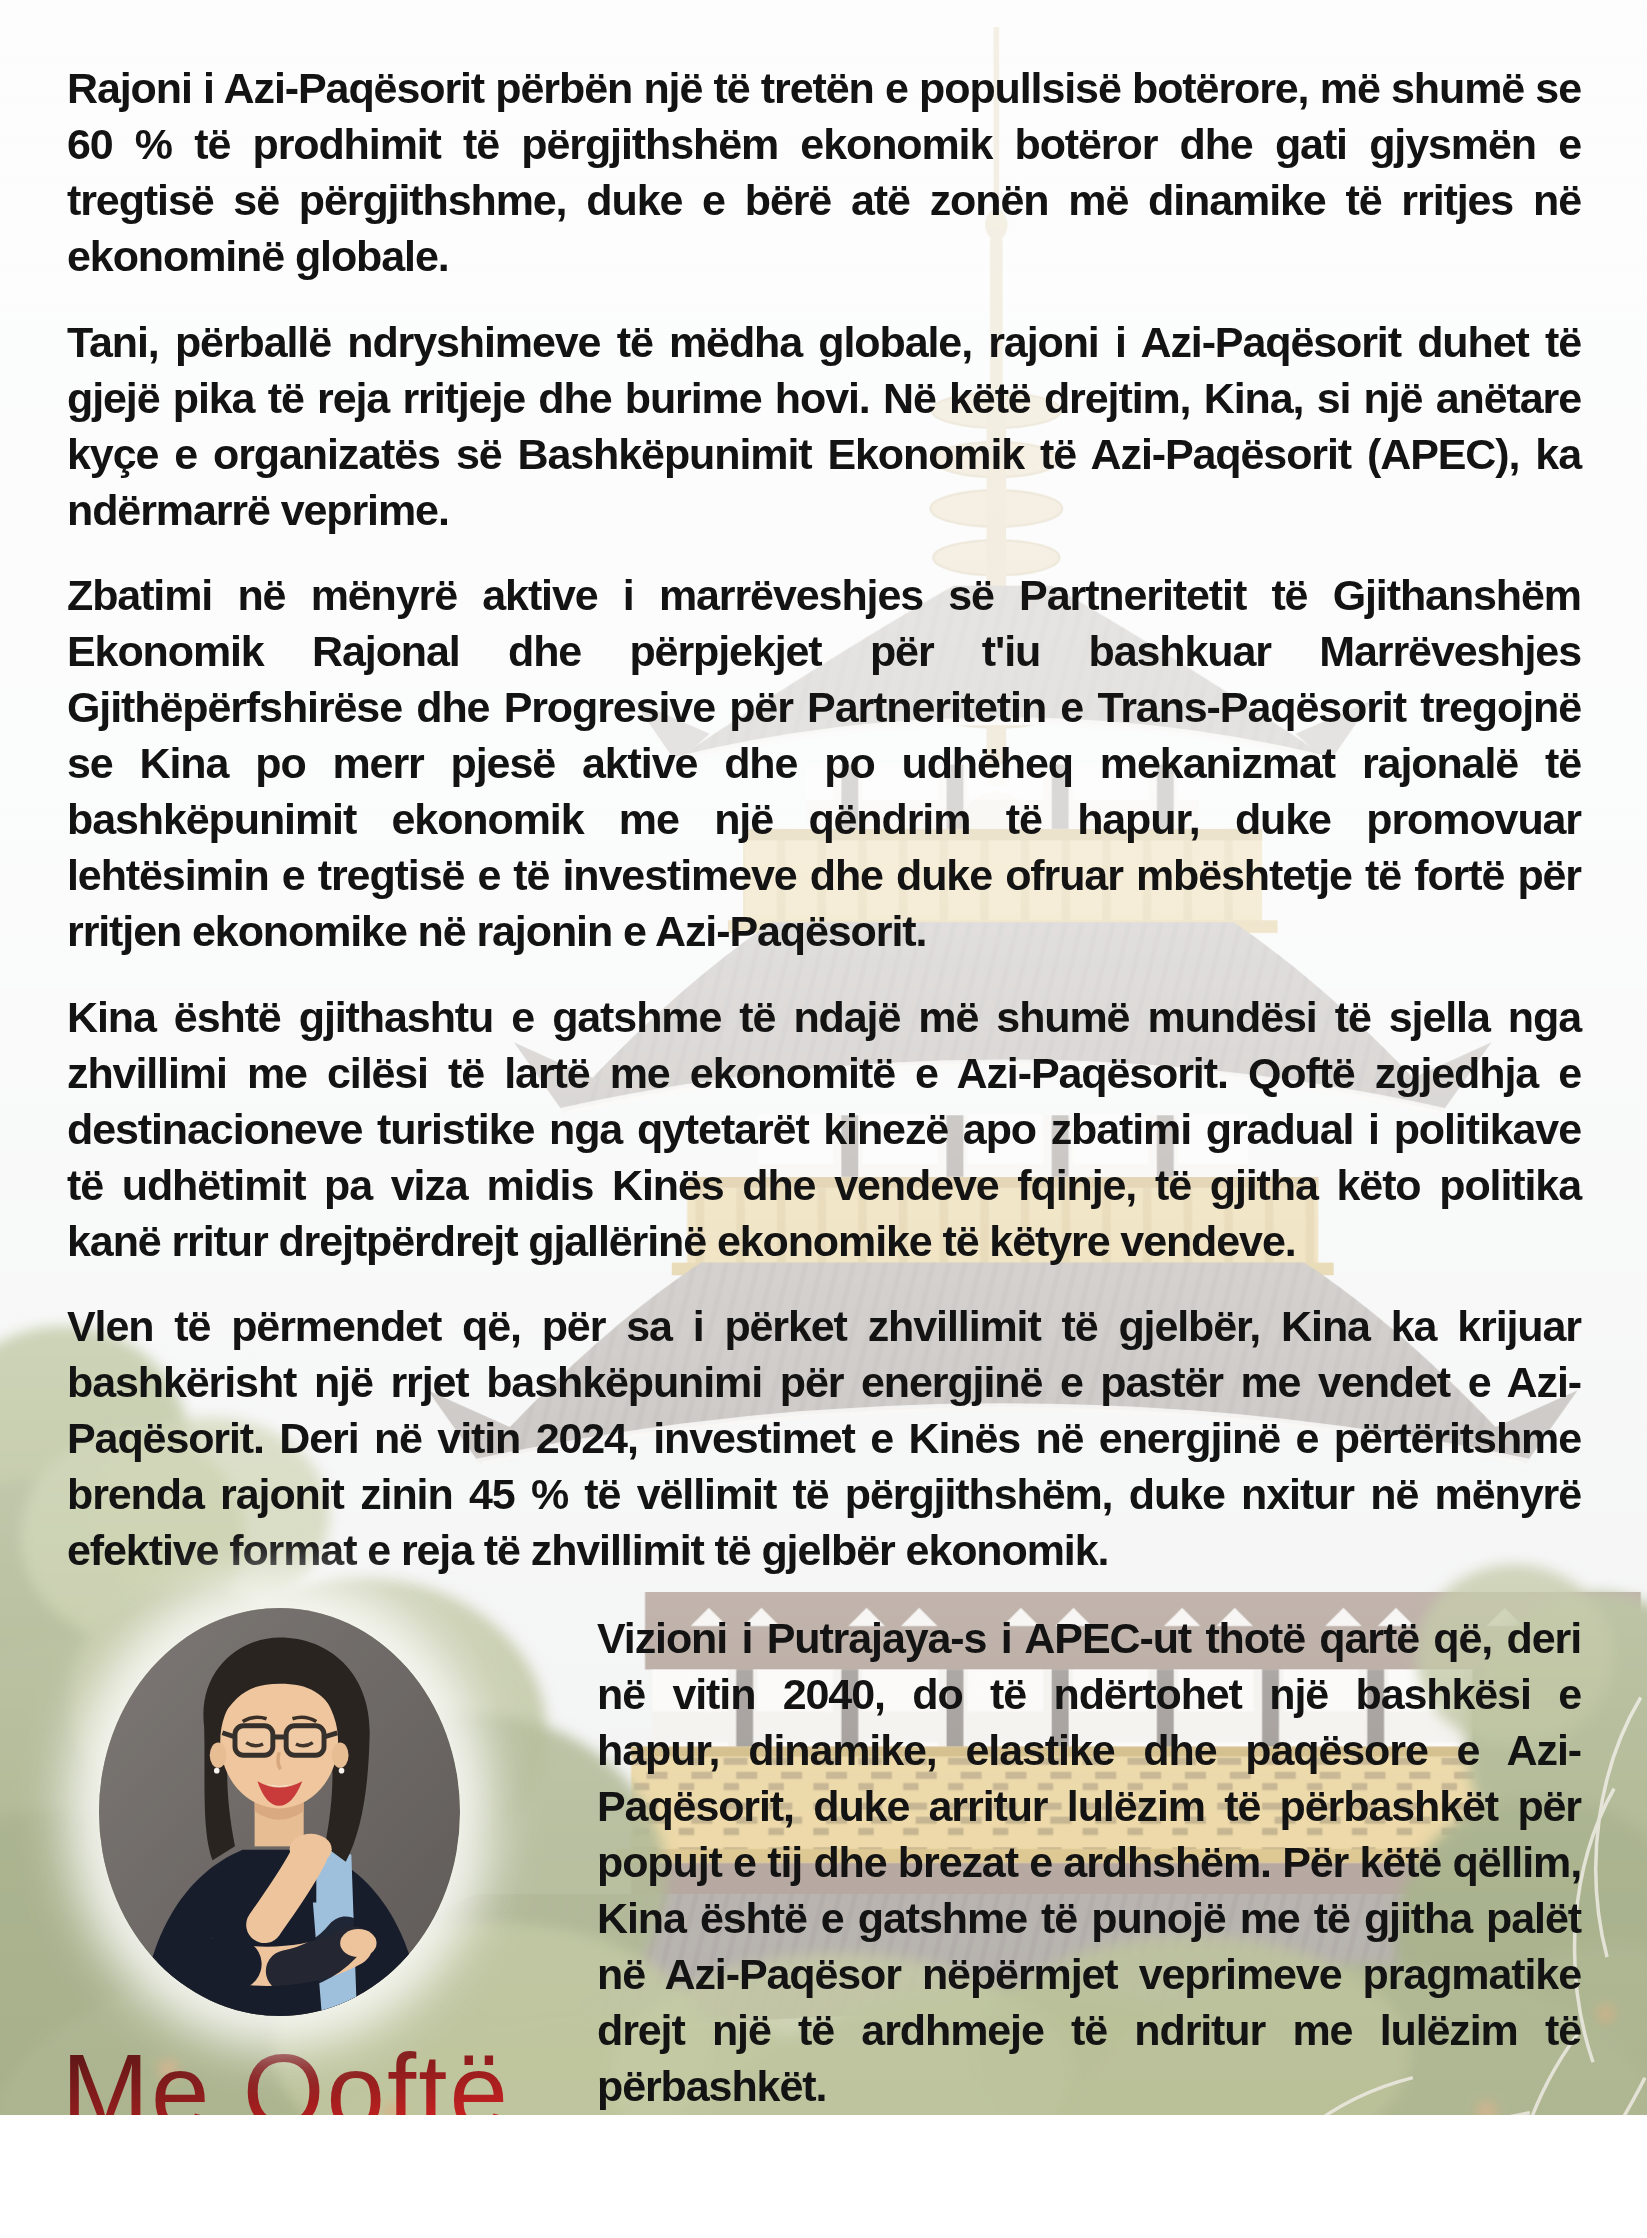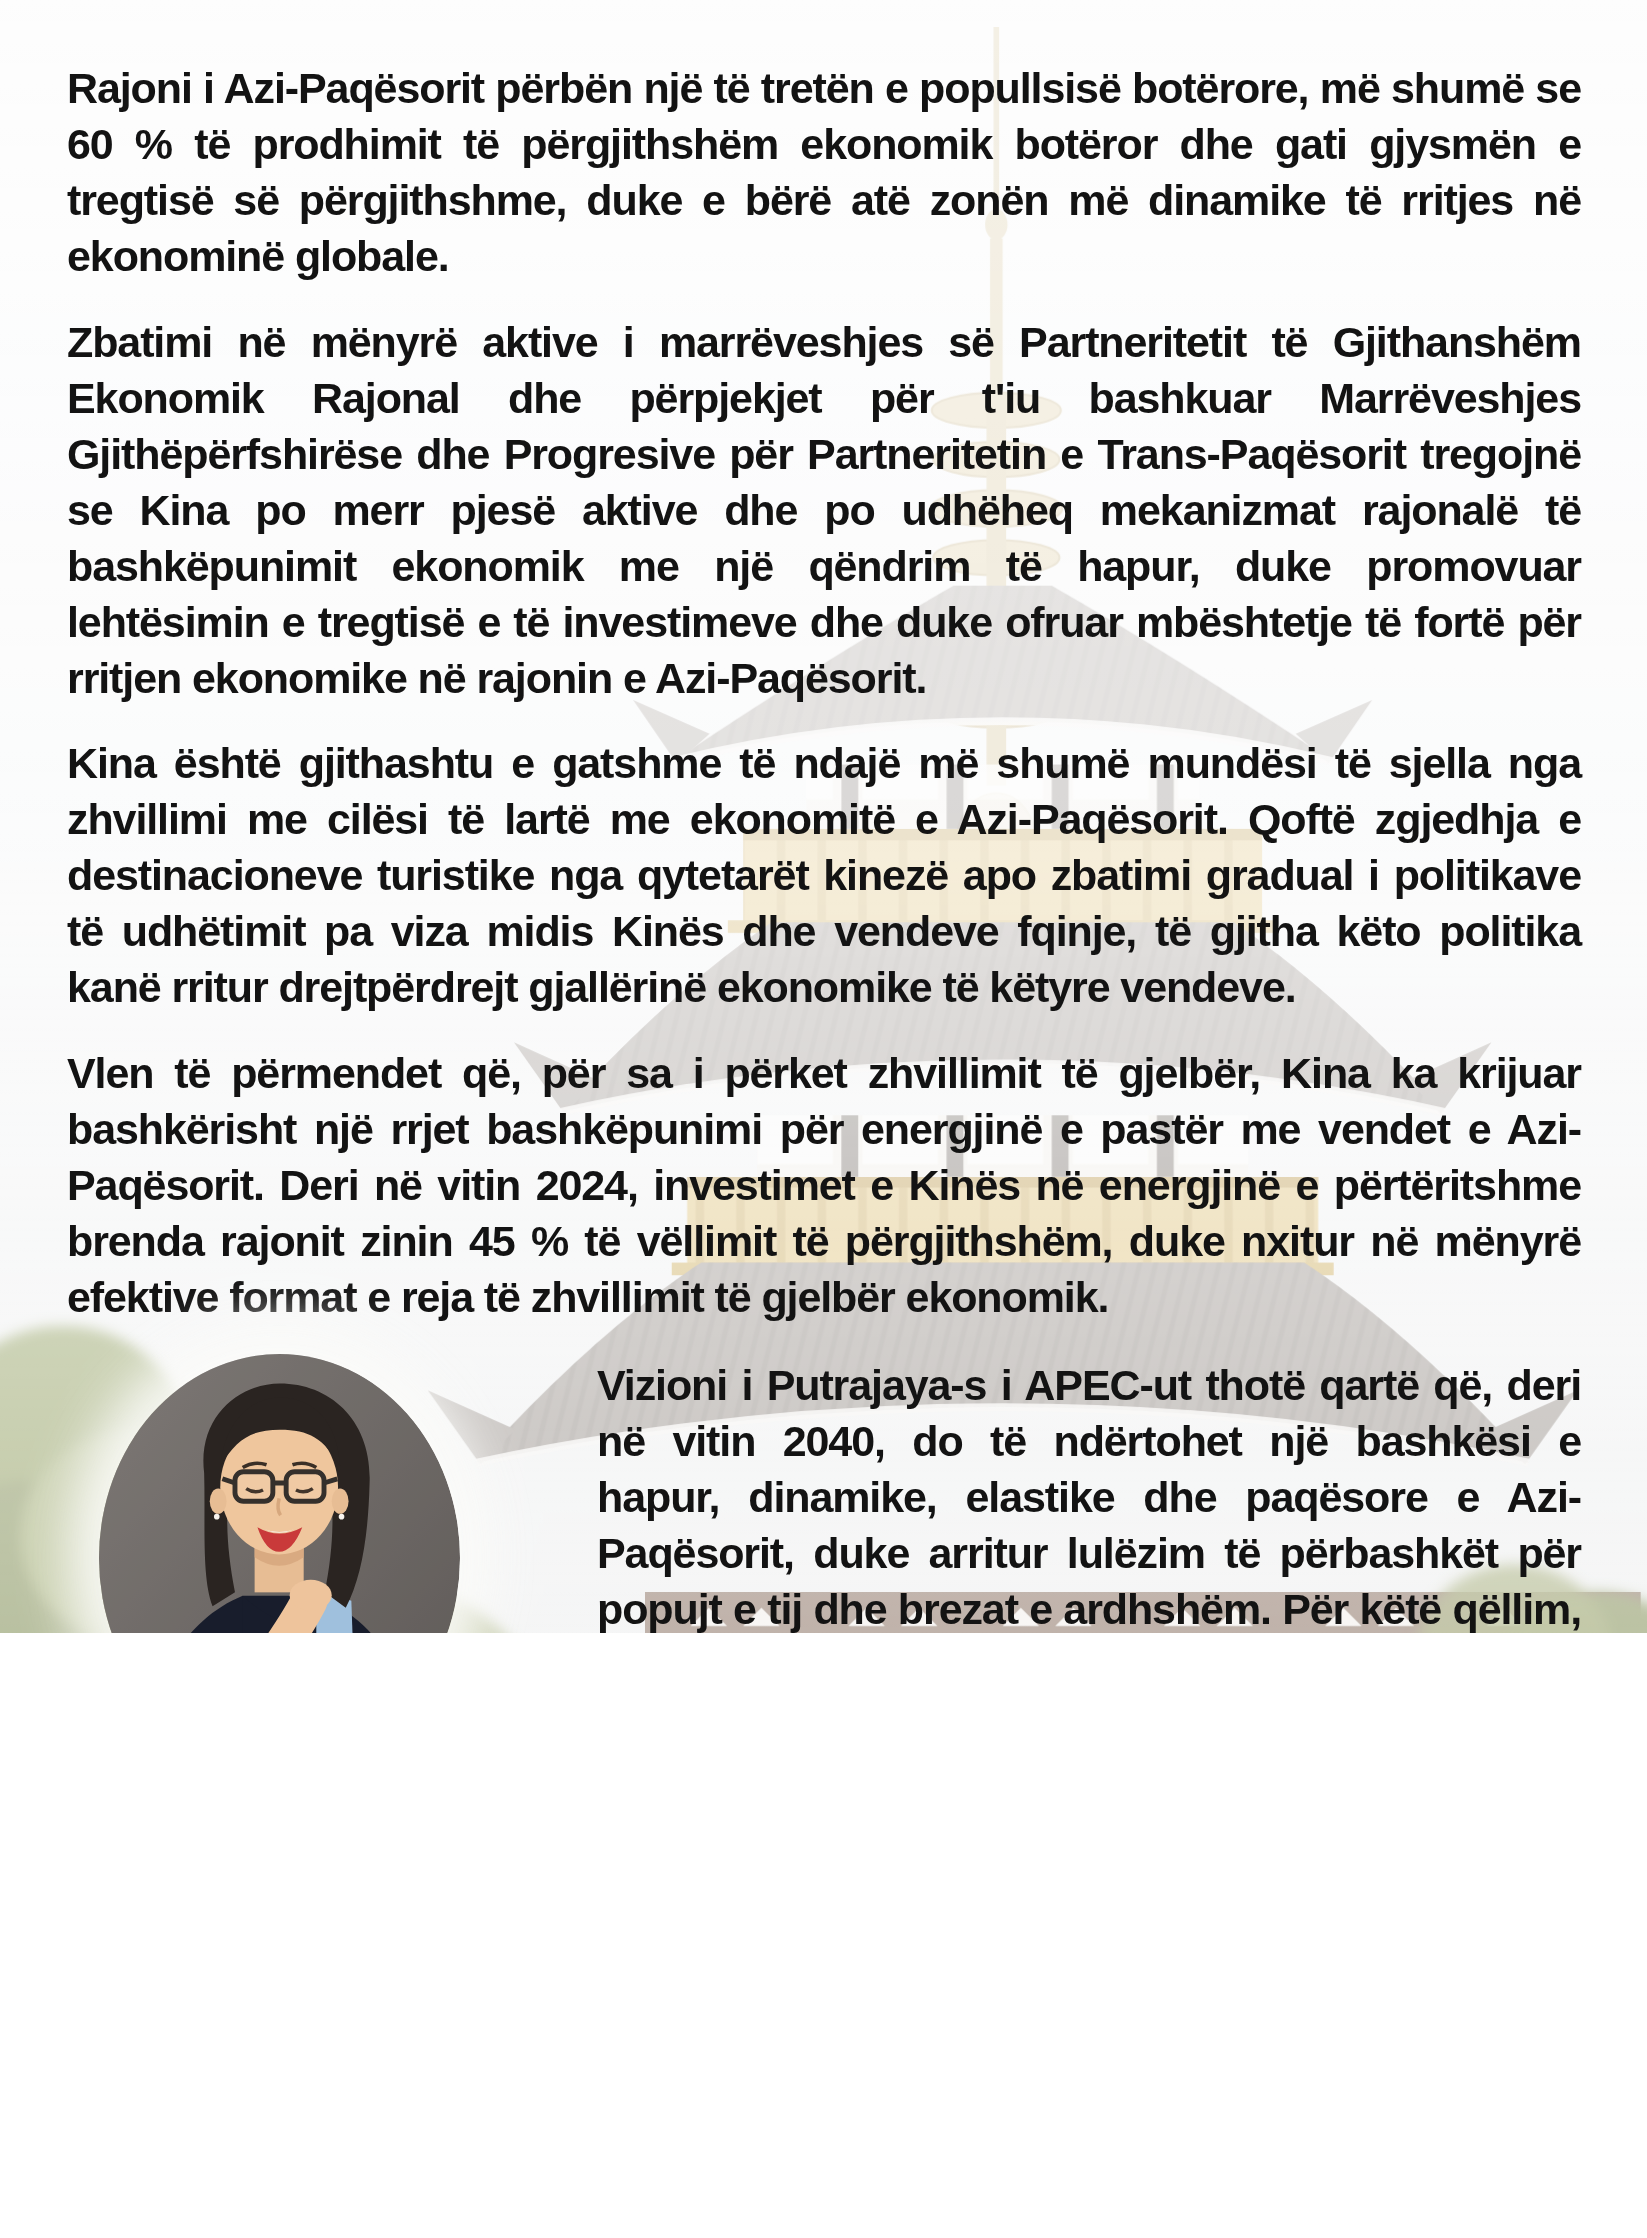--- a/index.html
+++ b/index.html
@@ -1,19 +1,19 @@
 <!DOCTYPE html>
 <html style="font-size:11.2px"><head>
 <meta charset="utf-8">
 <style>
   html,body{margin:0;padding:0;background:#ffffff;}
   .page{
     position:relative;
     width:1647px;
-    height:1633px;
+    height:2115px;
     overflow:hidden;
     background:#eff0f1;
     font-family:"Liberation Sans", sans-serif;
   }
   svg.bg{
     position:absolute;
     left:0;top:0;
     width:1647px;height:2239px;
     display:block;
   }
@@ -231,20 +231,21 @@
       <path d="M2150,3190 C2150,3090 2190,2980 2250,2900"></path>
     </g>
 
     <rect x="0" y="3150" width="2349" height="42" fill="#7f8a5e" opacity="0.5"></rect>
 
     <rect width="2349" height="3192" fill="url(#wash)"></rect>
   </svg>
 
   <main class="content">
     <p class="para">Rajoni i Azi-Paqësorit përbën një të tretën e popullsisë botërore, më shumë se 60 % të prodhimit të përgjithshëm ekonomik botëror dhe gati gjysmën e tregtisë së përgjithshme, duke e bërë atë zonën më dinamike të rritjes në ekonominë globale.</p>
+    <p class="para">Tani, përballë ndryshimeve të mëdha globale, rajoni i Azi-Paqësorit duhet të gjejë pika të reja rritjeje dhe burime hovi. Në këtë drejtim, Kina, si një anëtare kyçe e organizatës së Bashkëpunimit Ekonomik të Azi-Paqësorit (APEC), ka ndërmarrë veprime.</p>
     <p class="para">Zbatimi në mënyrë aktive i marrëveshjes së Partneritetit të Gjithanshëm Ekonomik Rajonal dhe përpjekjet për t'iu bashkuar Marrëveshjes Gjithëpërfshirëse dhe Progresive për Partneritetin e Trans-Paqësorit tregojnë se Kina po merr pjesë aktive dhe po udhëheq mekanizmat rajonalë të bashkëpunimit ekonomik me një qëndrim të hapur, duke promovuar lehtësimin e tregtisë e të investimeve dhe duke ofruar mbështetje të fortë për rritjen ekonomike në rajonin e Azi-Paqësorit.</p>
     <p class="para">Kina është gjithashtu e gatshme të ndajë më shumë mundësi të sjella nga zhvillimi me cilësi të lartë me ekonomitë e Azi-Paqësorit. Qoftë zgjedhja e destinacioneve turistike nga qytetarët kinezë apo zbatimi gradual i politikave të udhëtimit pa viza midis Kinës dhe vendeve fqinje, të gjitha këto politika kanë rritur drejtpërdrejt gjallërinë ekonomike të këtyre vendeve.</p>
     <p class="para">Vlen të përmendet që, për sa i përket zhvillimit të gjelbër, Kina ka krijuar bashkërisht një rrjet bashkëpunimi për energjinë e pastër me vendet e Azi-Paqësorit. Deri në vitin 2024, investimet e Kinës në energjinë e përtëritshme brenda rajonit zinin 45 % të vëllimit të përgjithshëm, duke nxitur në mënyrë efektive format e reja të zhvillimit të gjelbër ekonomik.</p>
 
     <section class="footer-row">
       <div class="photo-col">
         <figure class="photo-wrap" style="margin-block:0;">
 
           <svg viewBox="0 0 515 582" aria-hidden="true">
             <defs>

